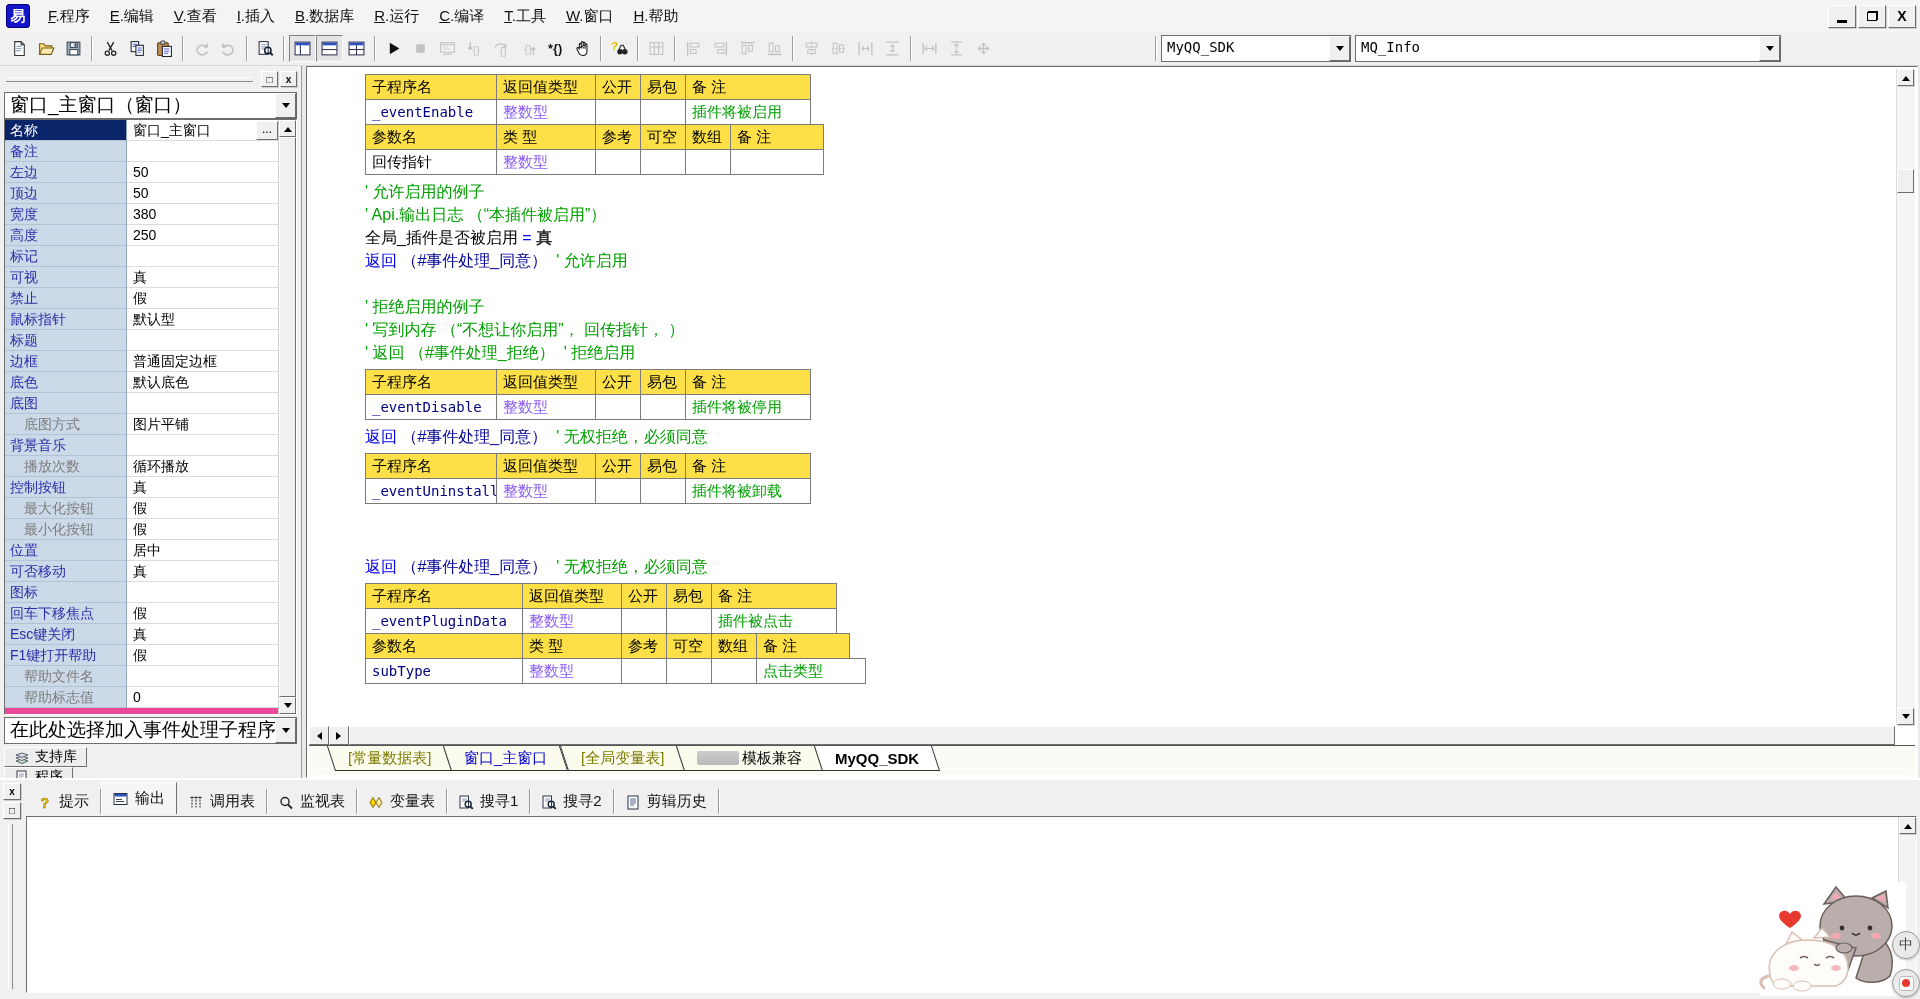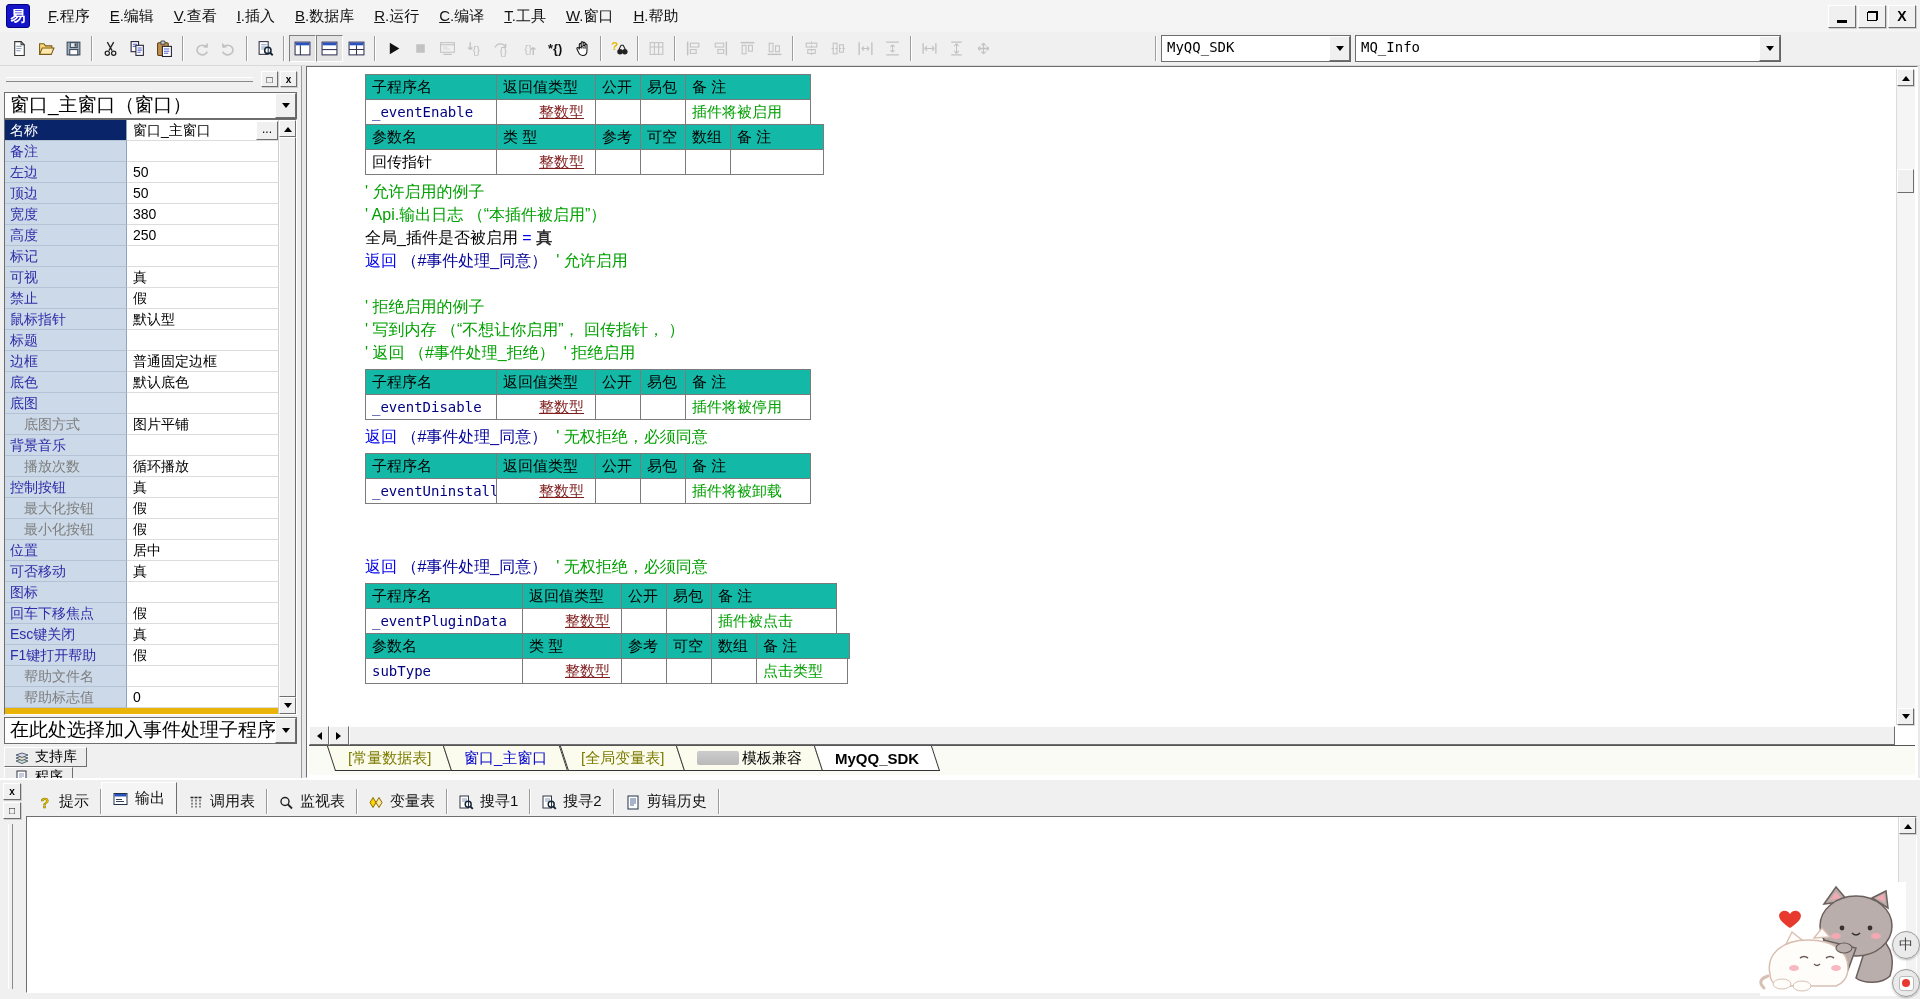--- a/index.html
+++ b/index.html
@@ -44,21 +44,21 @@
   
   .left-panel{position:absolute;left:0;top:0;width:302px;height:712px;background:#f0f0f0;
     border-right:1px solid #9a9a9a;box-sizing:border-box;}
   .lp-titlebar{position:absolute;left:4px;right:4px;top:4px;height:18px;display:flex;align-items:center;}
   .lp-grip{flex:1;height:3px;border-top:1px solid #fff;border-bottom:1px solid #8a8a8a;margin:0 6px 0 2px;}
   .lp-btn{width:15px;height:14px;display:flex;align-items:center;justify-content:center;font-size:10px;font-weight:bold;margin-left:2px;}
   .obj-combo,.event-combo{position:absolute;left:4px;right:4px;height:25px;display:flex;background:#fff;
     border:1px solid #6e6e6e;box-shadow:inset 1px 1px 0 #c0c0c0;}
   .obj-combo{top:26px;} .event-combo{top:651px;}
   .obj-combo .combo-field,.event-combo .combo-field{font-family:"Liberation Sans","DejaVu Sans",sans-serif;font-size:19px;}
-  .prop-grid{position:absolute;left:4px;right:4px;top:53px;height:594px;background:#eab308;
+  .prop-grid{position:absolute;left:4px;right:4px;top:53px;height:594px;background:#ec4899;
     border:1px solid;border-color:#6e6e6e #fff #fff #6e6e6e;overflow:hidden;}
   .prop-rows{position:absolute;left:0;top:0;right:17px;bottom:0;}
   .prow{display:flex;height:21px;box-sizing:border-box;}
   .plabel{width:122px;box-sizing:border-box;background:#ccd9e8;color:#2d2da8;font-size:14px;line-height:20px;
     padding-left:5px;border-bottom:1px solid #b3c2d4;border-right:1px solid #8fa3bb;overflow:hidden;white-space:nowrap;}
   .prow.sub .plabel{color:#7e7e7e;padding-left:19px;}
   .pvalue{flex:1;background:#fff;font-size:14px;line-height:20px;padding-left:6px;color:#000;
     border-bottom:1px solid #dcdcdc;position:relative;overflow:hidden;white-space:nowrap;}
   .prow.selected .plabel{background:#0a246a;color:#fff;}
   .ellipsis-btn{position:absolute;right:1px;top:1px;width:20px;height:17px;font-size:12px;line-height:15px;
@@ -83,23 +83,23 @@
     font-size:16px;color:#000;}
   .code-line{height:23px;line-height:23px;white-space:pre;}
   .seg-comment{color:#00a000;} .seg-kw{color:#0000ee;} .seg-const{color:#000099;}
   .seg-op{color:#0000ee;} .seg-bool{color:#303030;font-weight:bold;} .seg-plain{color:#000;}
   .ctable{margin:5px 0;display:inline-block;}
   .trow{display:flex;}
   .tcell{box-sizing:border-box;border:1px solid #7b7b7b;margin:-1px 0 0 -1px;height:26px;line-height:24px;
     padding:0 6px;font-size:15px;white-space:nowrap;overflow:hidden;background:#fff;}
   .trow:first-child .tcell{margin-top:0;}
   .trow .tcell:first-child{margin-left:0;}
-  .tcell.th{background:#14b8a6;color:#000;}
+  .tcell.th{background:#fde047;color:#000;}
   .tcell .seg-name{color:#000080;font-family:"DejaVu Sans Mono","Liberation Mono",monospace;font-size:14px;}
-  .tcell .seg-type{color:#7f1d1d;text-decoration:underline;margin-left:36px;}
+  .tcell .seg-type{color:#8b5cf6;}
   .code-vscroll{position:absolute;right:2px;top:2px;bottom:52px;width:18px;background:#f5f5f5;border-left:1px solid #dcdcdc;}
   .code-hscroll{position:absolute;left:2px;right:22px;bottom:32px;height:19px;background:#f5f5f5;display:flex;}
   .hbtn{width:20px;height:19px;display:flex;align-items:center;justify-content:center;box-sizing:border-box;}
   .htrack{flex:1;background:#f0f0f0;border:1px solid;border-color:#fff #6e6e6e #6e6e6e #fff;box-sizing:border-box;}
   .doc-tabs{position:absolute;left:2px;right:2px;bottom:2px;height:29px;background:#fbfbf6;
     border-top:1px solid #555;display:flex;align-items:stretch;padding-left:22px;}
   .dtab{transform:skewX(18deg);border:1px solid #333;border-top:none;background:#fbfbee;
     padding:0 16px;display:flex;align-items:center;margin-right:-1px;height:24px;}
   .dtab.active{background:#fff;z-index:2;}
   .dtab-label{transform:skewX(-18deg);font-size:15px;white-space:nowrap;}
@@ -725,21 +725,21 @@
               <div class="tcell th" style="width: 46px;">参考</div>
               <div class="tcell th" style="width: 46px;">可空</div>
               <div class="tcell th" style="width: 46px;">数组</div>
               <div class="tcell th" style="width: 94px;">备 注</div>
             </div><div class="trow">
               <div class="tcell" style="width: 158px;"><span class="seg-name">subType</span></div>
               <div class="tcell" style="width: 100px;"><span class="seg-type">整数型</span></div>
               <div class="tcell" style="width: 46px;"><span class="seg-plain"></span></div>
               <div class="tcell" style="width: 46px;"><span class="seg-plain"></span></div>
               <div class="tcell" style="width: 46px;"><span class="seg-plain"></span></div>
-              <div class="tcell" style="width: 92px;"><span class="seg-comment">点击类型</span></div>
+              <div class="tcell" style="width: 110px;"><span class="seg-comment">点击类型</span></div>
             </div></div><br></div>
       <div class="code-vscroll">
         <div class="sbtn btn3d" style="top:0">
             <span class="tri-up-s"></span>
           </div>
         <div class="sthumb" style="top:100px;height:24px"></div>
         <div class="sbtn btn3d" style="bottom:0">
             <span class="tri-down-s"></span>
           </div>
       </div>

